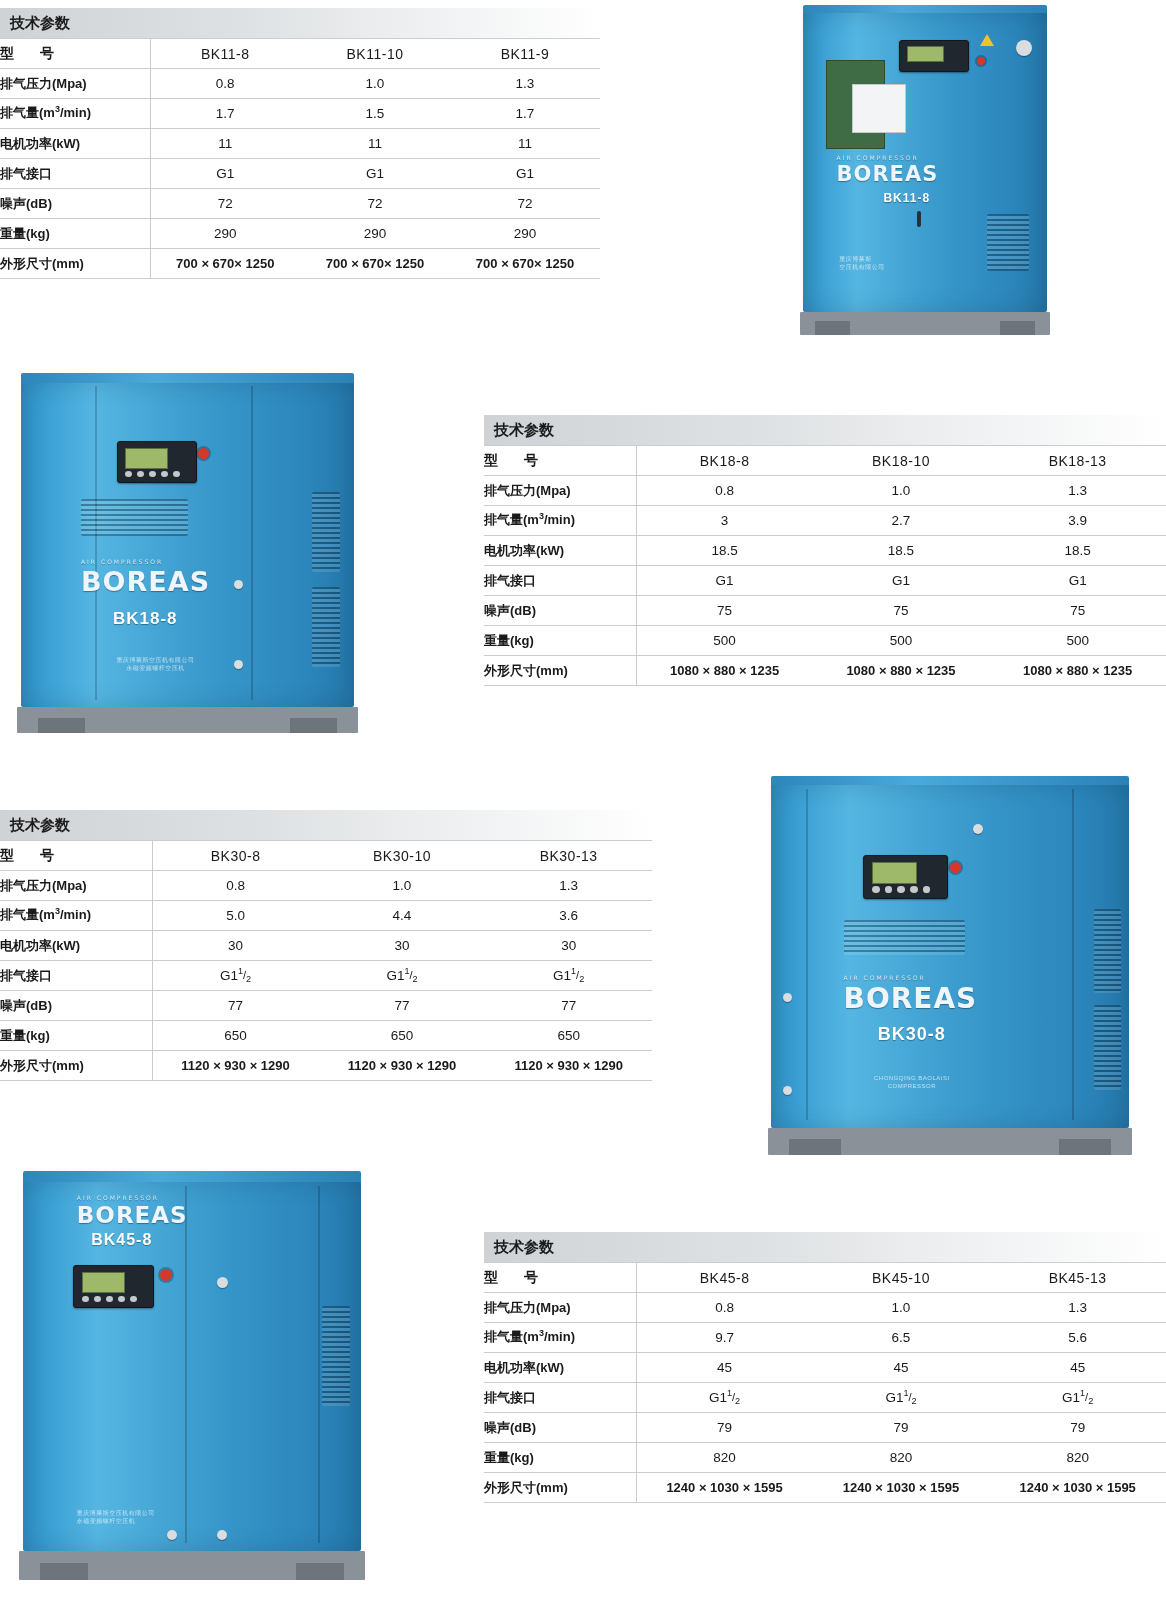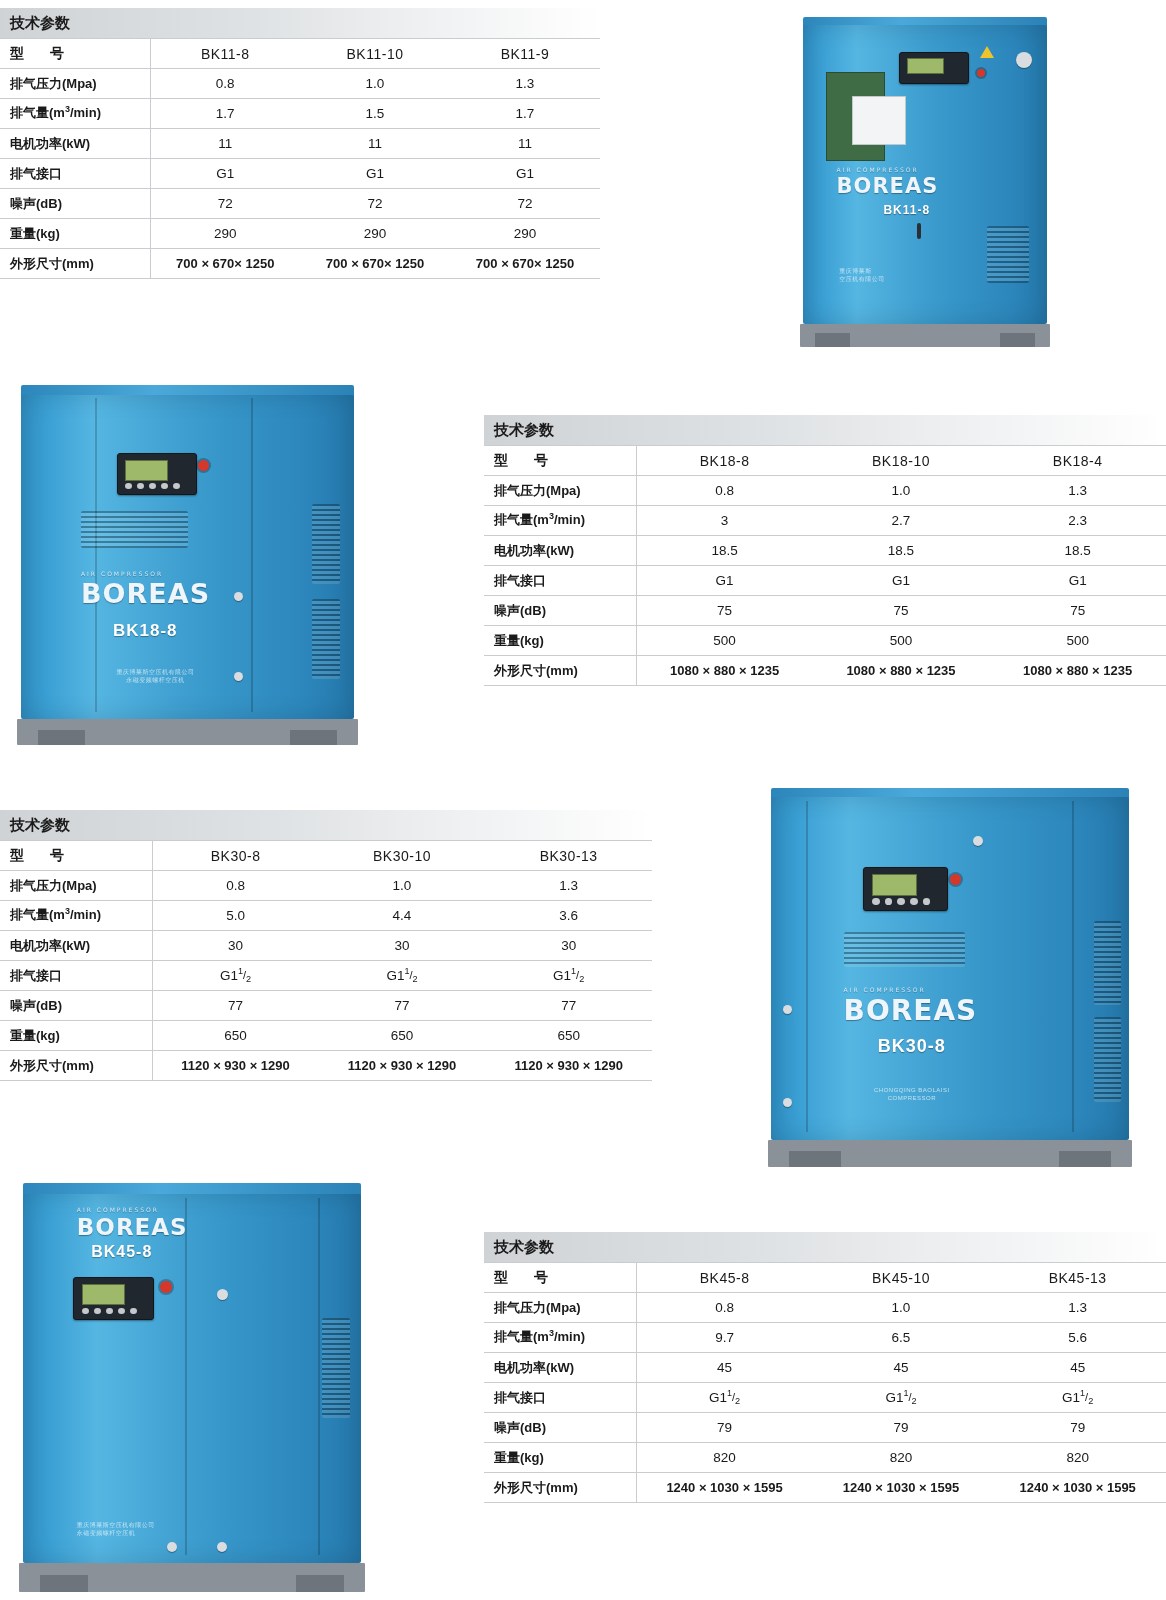--- a/index.html
+++ b/index.html
@@ -42,21 +42,21 @@
     text-align: center;
     vertical-align: middle;
     padding: 0 2px;
     box-sizing: border-box;
   }
   table.spec tr:first-child td {
     border-top: 1px solid #c9cdd0;
   }
   table.spec td.rowhead {
     text-align: left;
-    padding-left: 10px;
+    padding-left: 0;
     font-weight: bold;
     font-size: 13px;
     border-right: 1px solid #c9cdd0;
   }
   table.spec tr.header-row td {
     font-weight: normal;
     font-size: 14px;
     letter-spacing: 0.5px;
   }
   table.spec tr.header-row td.rowhead {
@@ -75,21 +75,20 @@
     vertical-align: super;
   }
   .frac {
     font-size: 11px;
   }
 
   
   .photo {
     position: absolute;
     overflow: hidden;
-    margin-top: 12px;
   }
   .machine {
     position: absolute;
     inset: 0;
   }
 
   
   .pallet {
     position: absolute;
     left: 2%;
@@ -363,33 +362,33 @@
 </div>
 
 <div class="spec-block" style="left:484px; top:415px; width:682px;">
   <div class="spec-title">技术参数</div>
   <table class="spec">
     <tbody>
         <tr class="header-row">
       <td class="rowhead" style="width:152px;">型　号</td>
       <td class="val">BK18-8</td>
       <td class="val">BK18-10</td>
-      <td class="val">BK18-4</td>
+      <td class="val">BK18-13</td>
     </tr>
     <tr>
       <td class="rowhead">排气压力(Mpa)</td>
       <td class="val">0.8</td>
       <td class="val">1.0</td>
       <td class="val">1.3</td>
     </tr>
     <tr>
       <td class="rowhead"><span>排气量(m</span><sup class="sup">3</sup><span>/min)</span></td>
       <td class="val">3</td>
       <td class="val">2.7</td>
-      <td class="val">2.3</td>
+      <td class="val">3.9</td>
     </tr>
     <tr>
       <td class="rowhead">电机功率(kW)</td>
       <td class="val">18.5</td>
       <td class="val">18.5</td>
       <td class="val">18.5</td>
     </tr>
     <tr>
       <td class="rowhead">排气接口</td>
       <td class="val">G1</td>

